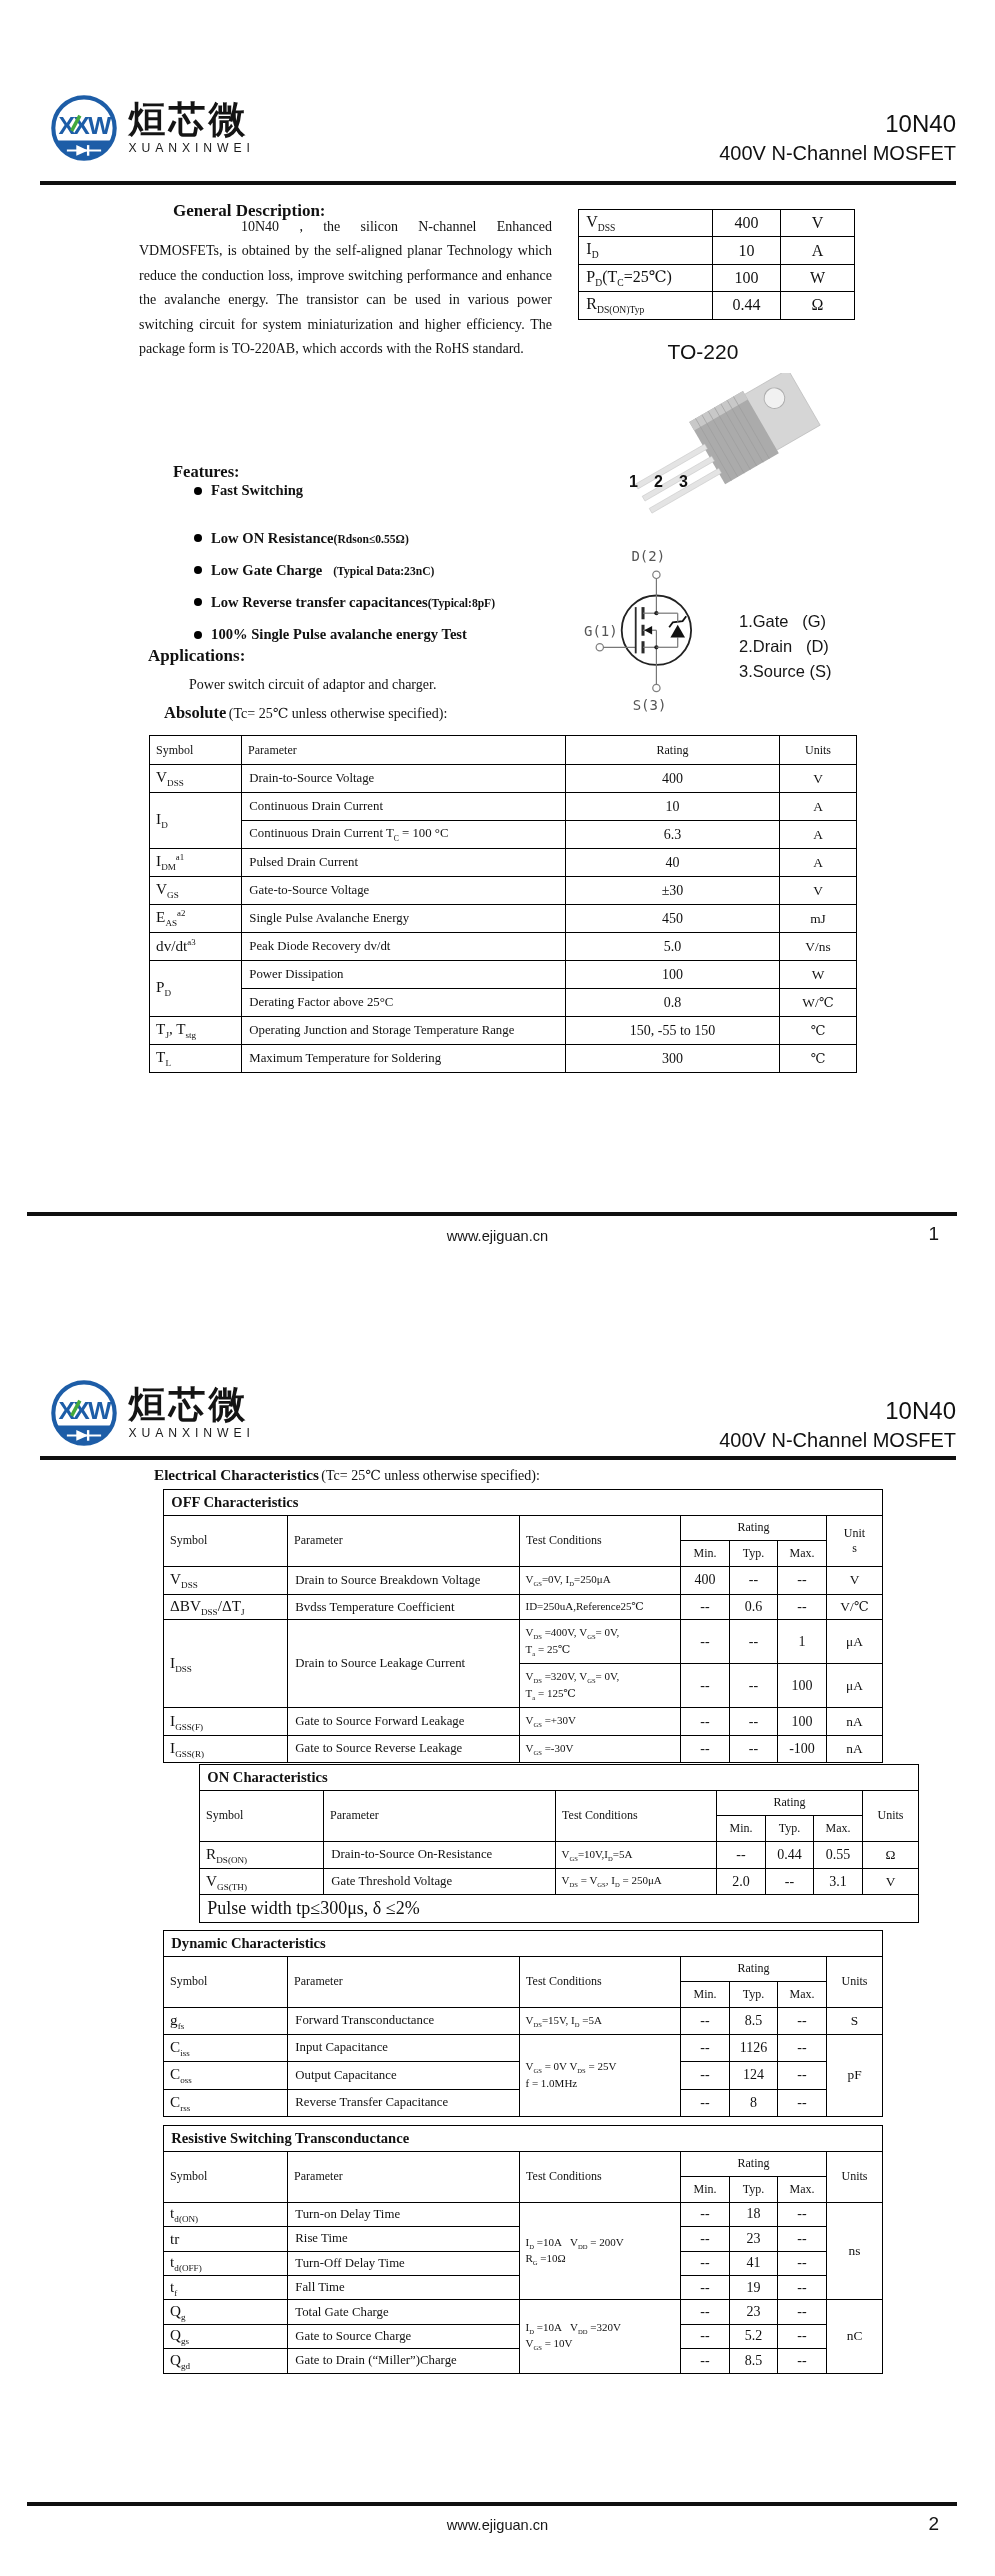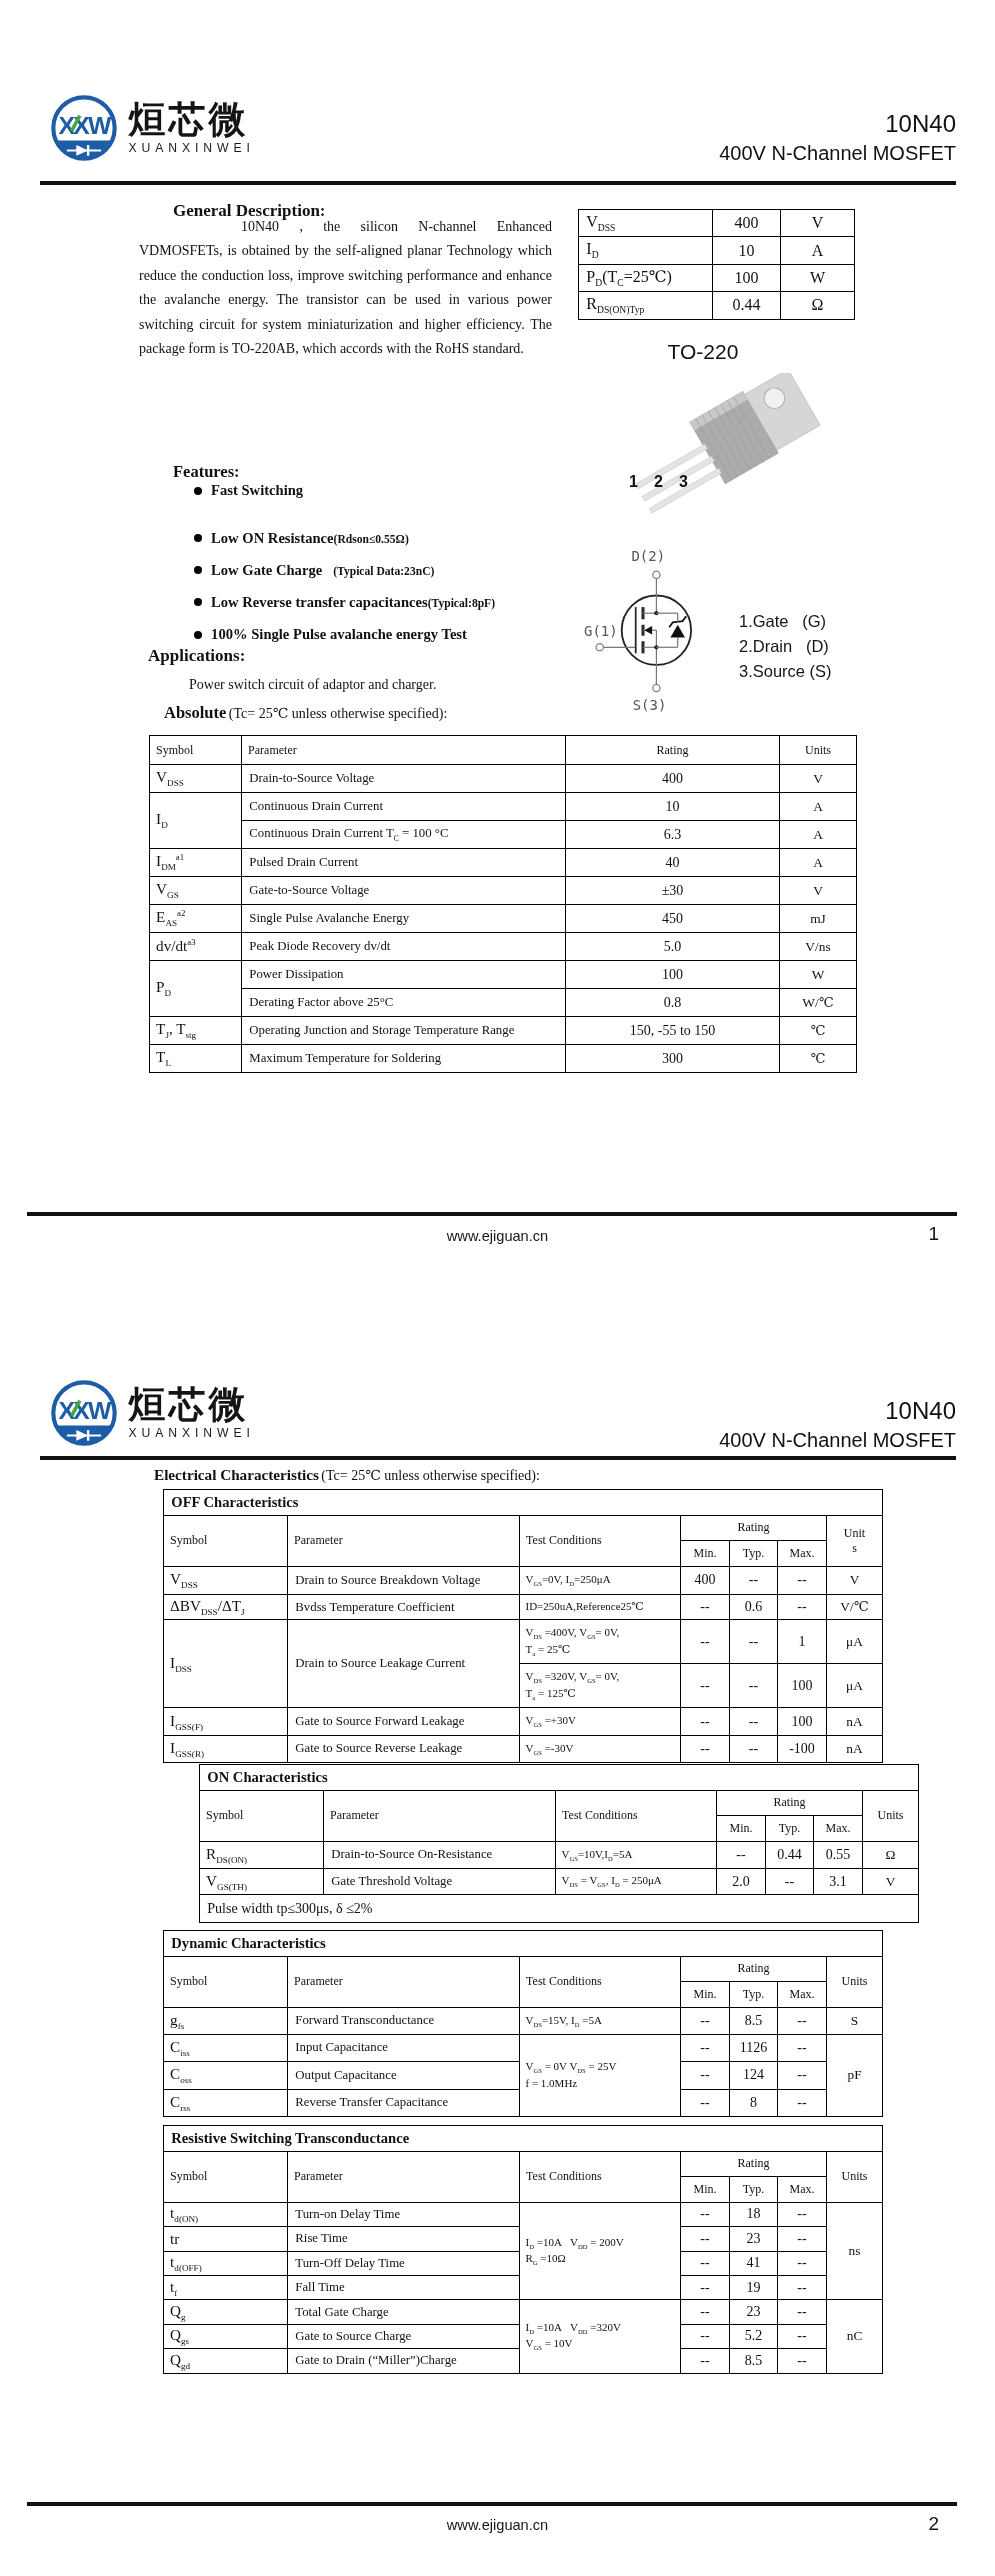--- a/index.html
+++ b/index.html
@@ -34,21 +34,21 @@
   .ctr{text-align:center;}
   .sym{font-size:15.2px;padding-left:6.1px;}
   .par{font-size:12.8px;padding-left:7.3px;}
   .rat{font-size:14px;text-align:center;}
   .uni{font-size:13.4px;text-align:center;}
   .cond{font-size:11px;padding-left:5.5px;line-height:1.4;}
   .hdr td{font-size:12px;}
   .hdr .lft{padding-left:6.1px;}
   .sub-row td{border-top-width:0.6px;}
   .section td{font-weight:bold;font-size:14.6px;padding-left:7.3px;}
-  .note td{font-size:14px;padding-left:7.3px;}
+  .note td{font-size:18px;padding-left:7.3px;}
 
   .sum td{border:1.2px solid #000;font-size:16px;vertical-align:middle;}
   .sum .s1{padding-left:7.3px;}
 
   .to220-label{font-size:21px;text-align:center;}
   .legend-line{font-size:16.5px;line-height:25px;color:#161616;}
   .pins{font-size:16px;font-weight:bold;letter-spacing:2.4px;}
 
   .footer-site{font-size:14.6px;text-align:center;width:100%;color:#161616;}
   .footer-page{font-size:19px;color:#161616;}

